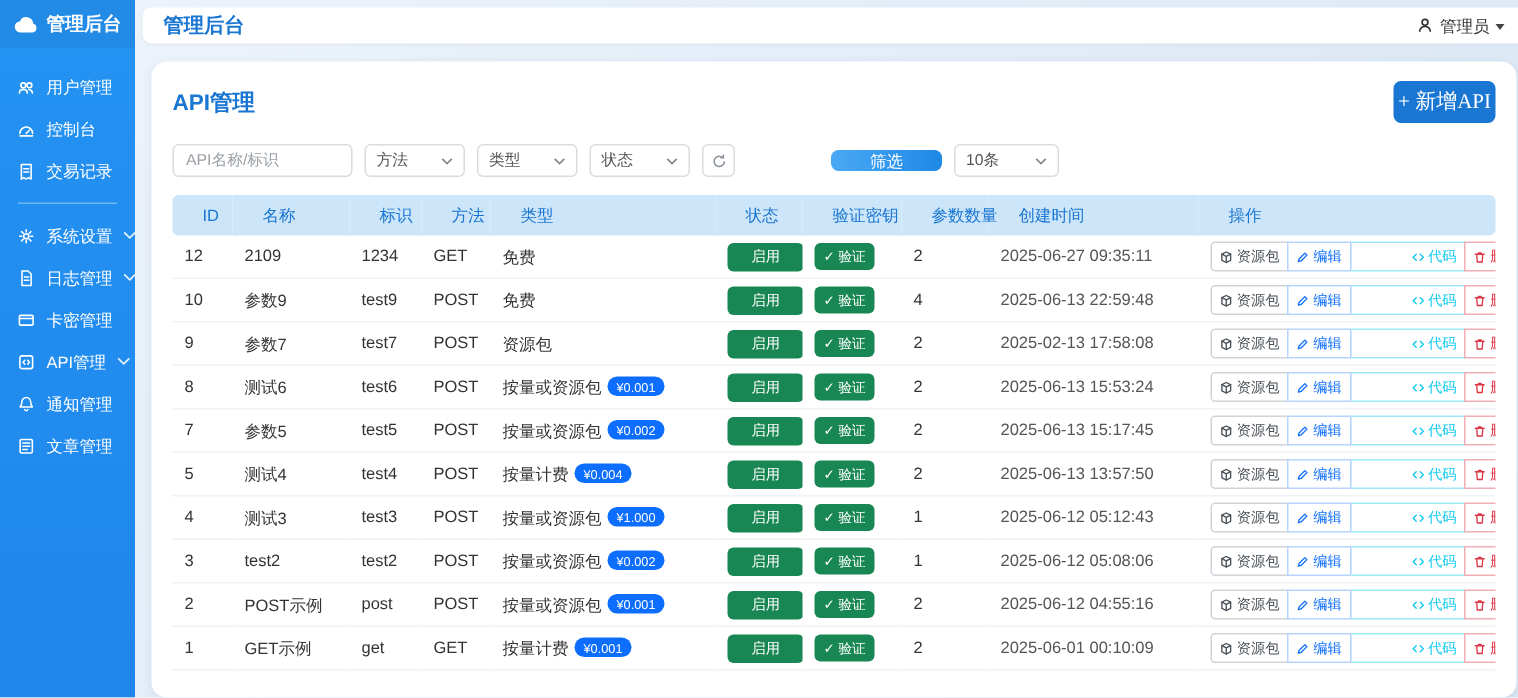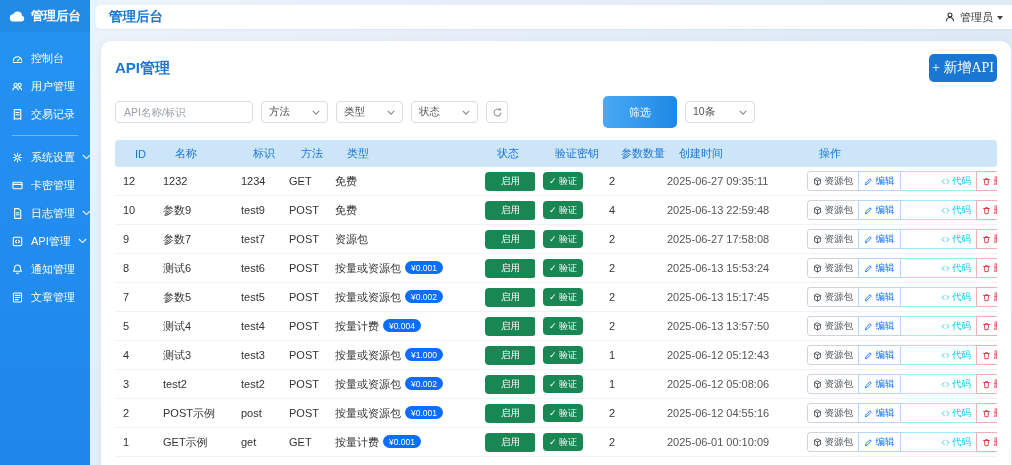--- a/index.html
+++ b/index.html
@@ -45,37 +45,37 @@
   }
   .card-head { display:flex; align-items:center; justify-content:space-between; }
   .page-title { color:var(--accent,#1976d2); font-size:15px; font-weight:600; }
   .add-btn {
     background:var(--accent,#1e88e5); color:#fff; border:none; border-radius:5px;
     font-size:14px; padding:5px 3px; cursor:pointer; font-family:Liberation Serif, serif;
   }
   
   .filters { display:flex; align-items:center; gap:8px; margin-top:14px; }
   .search-input {
-    width:138px; height:22px; border:1px solid #d8dce1; border-radius:4px;
+    width:120px; height:22px; border:1px solid #d8dce1; border-radius:4px;
     padding:0 8px; font-size:10.5px; color:#333; font-family:inherit; outline:none;
   }
   .search-input::placeholder { color:#9aa0a6; }
   .sel {
     width:67px; height:22px; border:1px solid #d8dce1; border-radius:4px; background:#fff;
     display:flex; align-items:center; justify-content:space-between;
     padding:0 7px; font-size:10.5px; color:#555; cursor:pointer;
   }
   .sel.wide { width:70px; }
   .sel .chev { display:inline-flex; }
   .icon-btn {
     width:22px; height:22px; border:1px solid #d8dce1; border-radius:4px; background:#fff;
     display:inline-flex; align-items:center; justify-content:center; color:#9aa0a6; cursor:pointer;
   }
   .filter-btn {
-    margin-left:87px; width:74px; height:32px; border:none; border-radius:5px;
+    margin-left:56px; width:74px; height:14px; border:none; border-radius:5px;
     background:linear-gradient(90deg,#4aa9f5,#1e88e5); color:#fff; font-size:11px;
     cursor:pointer; font-family:inherit;
   }
   
   table { width:100%; border-collapse:collapse; margin-top:12px; table-layout:fixed; }
   thead th {
     background:#cde5f8; color:var(--accent,#1976d2); font-weight:500; text-align:left;
     font-size:11px; padding:6px 20px; white-space:nowrap;
   }
   thead th:first-child { border-radius:4px 0 0 4px; }
@@ -119,41 +119,41 @@
       <svg viewBox="0 0 20 14" width="17" height="13">
           <path fill="#fff" d="M5.5 13A4.3 4.3 0 0 1 5 4.4 5.4 5.4 0 0 1 15.4 6 3.6 3.6 0 0 1 15 13z"></path>
         </svg>
     </span>
     <span>管理后台</span>
   </div>
   <div class="menu">
       <div class="side-item">
         <span class="ic">
           <svg viewBox="0 0 16 16" width="13" height="13" fill="none" stroke="#fff" stroke-width="1.3" stroke-linecap="round" stroke-linejoin="round">
-            <path d="M2.8 11a5.2 5.2 0 1 1 10.4 0"></path>
-            <path d="M8 11l2.6-2.6"></path>
-            <path d="M2.8 13h10.4"></path>
-          </svg>
-        </span>
-        <span>控制台</span>
-      </div>
-      <div class="side-item">
-        <span class="ic">
-          <svg viewBox="0 0 16 16" width="13" height="13" fill="none" stroke="#fff" stroke-width="1.3" stroke-linecap="round" stroke-linejoin="round">
             <circle cx="5.6" cy="6" r="2"></circle>
             <circle cx="10.6" cy="6" r="2"></circle>
             <path d="M2.4 12.4c0-1.8 1.4-3.1 3.2-3.1s3.2 1.3 3.2 3.1"></path>
             <path d="M10 9.4c1.7.2 3 1.5 3 3"></path>
           </svg>
         </span>
         <span>用户管理</span>
       </div>
       <div class="side-item">
         <span class="ic">
           <svg viewBox="0 0 16 16" width="13" height="13" fill="none" stroke="#fff" stroke-width="1.3" stroke-linecap="round" stroke-linejoin="round">
+            <path d="M2.8 11a5.2 5.2 0 1 1 10.4 0"></path>
+            <path d="M8 11l2.6-2.6"></path>
+            <path d="M2.8 13h10.4"></path>
+          </svg>
+        </span>
+        <span>控制台</span>
+      </div>
+      <div class="side-item">
+        <span class="ic">
+          <svg viewBox="0 0 16 16" width="13" height="13" fill="none" stroke="#fff" stroke-width="1.3" stroke-linecap="round" stroke-linejoin="round">
             <path d="M4 2h8v12l-2-1.2-2 1.2-2-1.2L4 14z"></path>
             <path d="M6 5.6h4M6 8.2h4"></path>
           </svg>
         </span>
         <span>交易记录</span>
       </div>
       <div class="side-divider"></div>
       <div class="side-item">
         <span class="ic">
           <svg viewBox="0 0 16 16" width="13" height="13" fill="none" stroke="#fff" stroke-width="1.3" stroke-linecap="round" stroke-linejoin="round">
@@ -164,39 +164,39 @@
         <span>系统设置</span>
         <span class="chev">
           <svg viewBox="0 0 12 7" width="9" height="6" fill="none" stroke="#fff" stroke-width="1.5" stroke-linecap="round">
             <path d="M1.5 1.2L6 5.6l4.5-4.4"></path>
           </svg>
         </span>
       </div>
       <div class="side-item">
         <span class="ic">
           <svg viewBox="0 0 16 16" width="13" height="13" fill="none" stroke="#fff" stroke-width="1.3" stroke-linecap="round" stroke-linejoin="round">
-            <rect x="2.4" y="4" width="11.2" height="8" rx="1"></rect>
-            <path d="M2.4 6.6h11.2"></path>
-          </svg>
-        </span>
-        <span>卡密管理</span>
-      </div>
-      <div class="side-item">
-        <span class="ic">
-          <svg viewBox="0 0 16 16" width="13" height="13" fill="none" stroke="#fff" stroke-width="1.3" stroke-linecap="round" stroke-linejoin="round">
             <path d="M4.5 2h5L12 4.5V14H4.5z"></path>
             <path d="M6.5 7h3.5M6.5 9.6h3.5"></path>
           </svg>
         </span>
         <span>日志管理</span>
         <span class="chev">
           <svg viewBox="0 0 12 7" width="9" height="6" fill="none" stroke="#fff" stroke-width="1.5" stroke-linecap="round">
             <path d="M1.5 1.2L6 5.6l4.5-4.4"></path>
           </svg>
         </span>
+      </div>
+      <div class="side-item">
+        <span class="ic">
+          <svg viewBox="0 0 16 16" width="13" height="13" fill="none" stroke="#fff" stroke-width="1.3" stroke-linecap="round" stroke-linejoin="round">
+            <rect x="2.4" y="4" width="11.2" height="8" rx="1"></rect>
+            <path d="M2.4 6.6h11.2"></path>
+          </svg>
+        </span>
+        <span>卡密管理</span>
       </div>
       <div class="side-item">
         <span class="ic">
           <svg viewBox="0 0 16 16" width="13" height="13" fill="none" stroke="#fff" stroke-width="1.3" stroke-linecap="round" stroke-linejoin="round">
             <rect x="2.8" y="2.8" width="10.4" height="10.4" rx="1.6"></rect>
             <path d="M6.8 6.4L5.4 8l1.4 1.6M9.2 6.4L10.6 8l-1.4 1.6"></path>
           </svg>
         </span>
         <span>API管理</span>
         <span class="chev">
@@ -303,21 +303,21 @@
             <th style="width: 58px;">状态</th>
             <th style="width: 66px;">验证密钥</th>
             <th style="width: 58px;">参数数量</th>
             <th style="width: 140px;">创建时间</th>
             <th style="width: 198px;">操作</th>
           </tr>
         </thead>
       <tbody>
           <tr>
             <td>12</td>
-            <td>1232</td>
+            <td>2109</td>
             <td>1234</td>
             <td>GET</td>
             <td><span>免费</span></td>
             <td><span class="badge-status">启用</span></td>
             <td><span class="badge-verify">✓ 验证</span></td>
             <td>2</td>
             <td class="muted">2025-06-27 09:35:11</td>
             <td><span class="act-group">
                 <button class="act-btn act-pkg">
                   <span style="display: inline-flex;">
@@ -402,21 +402,21 @@
           </tr>
           <tr>
             <td>9</td>
             <td>参数7</td>
             <td>test7</td>
             <td>POST</td>
             <td><span>资源包</span></td>
             <td><span class="badge-status">启用</span></td>
             <td><span class="badge-verify">✓ 验证</span></td>
             <td>2</td>
-            <td class="muted">2025-06-27 17:58:08</td>
+            <td class="muted">2025-02-13 17:58:08</td>
             <td><span class="act-group">
                 <button class="act-btn act-pkg">
                   <span style="display: inline-flex;">
                     <svg viewBox="0 0 16 16" width="9" height="9" fill="none" stroke="currentColor" stroke-width="1.6" stroke-linecap="round" stroke-linejoin="round">
                       <path d="M8 1.8l5.2 2.6v7.2L8 14.2l-5.2-2.6V4.4z"></path>
                       <path d="M2.8 4.4L8 7l5.2-2.6M8 7v7.2"></path>
                     </svg>
                   </span>
                   <span>资源包</span>
                 </button>

